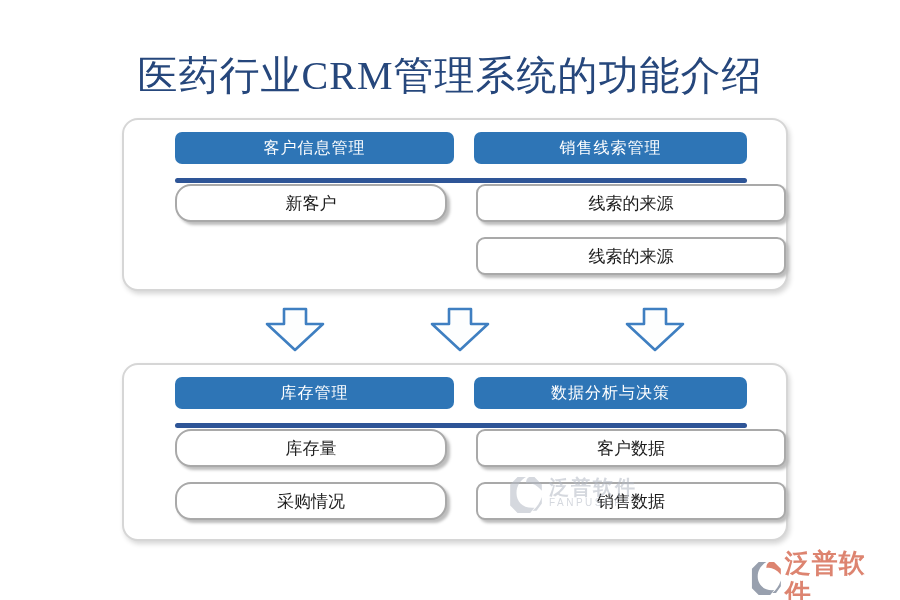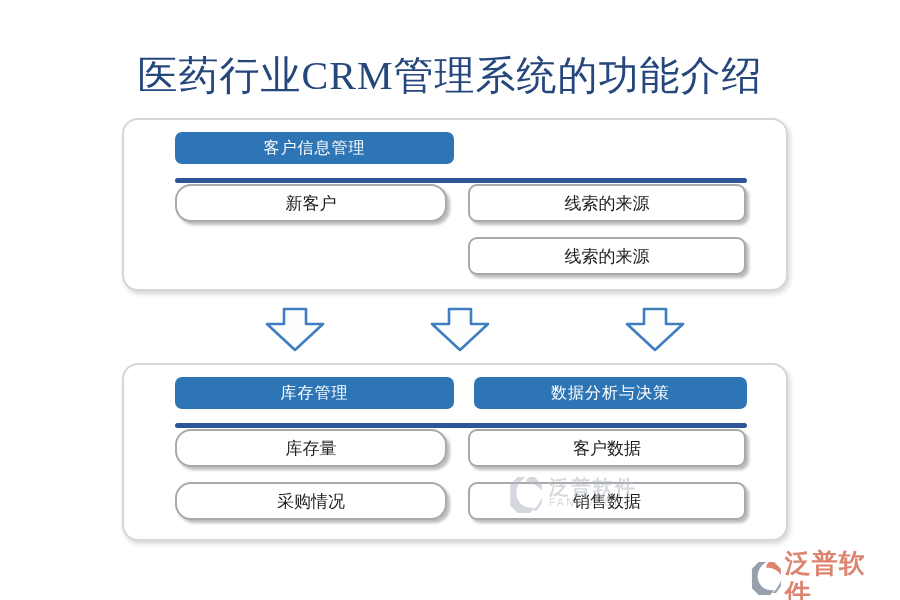--- a/index.html
+++ b/index.html
@@ -65,21 +65,21 @@
     border-radius: 9px;
     box-shadow: 3px 3px 3px #bdbdbd;
     display: flex;
     align-items: center;
     justify-content: center;
     font-family: "Liberation Serif", serif;
     font-size: 17px;
     color: #1c1c1c;
   }
   .item.c1 { left: 51px;  width: 272px; border-radius: 16px; }
-  .item.c2 { left: 344px; width: 278px; font-family: Liberation Serif, serif; }
+  .item.c2 { left: 352px; width: 310px; font-family: Liberation Serif, serif; }
   .item.r1 { top: 64px; }
   .item.r2 { top: 117px; }
   .arrow {
     position: absolute;
     top: 307px;
     width: 62px;
     height: 46px;
   }
   .arrow polygon {
     fill: #fdfefe;
@@ -131,20 +131,21 @@
 </style>
 </head>
 <body>
 
 <div class="stage">
 
   <div class="page-title">医药行业CRM管理系统的功能介绍</div>
 
   <div class="panel panel-top">
     <div class="col-header col-left">客户信息管理</div>
+    <div class="col-header col-right">销售线索管理</div>
     <div class="divider"></div>
     <div class="item c1 r1">新客户</div>
     <div class="item c2 r1">线索的来源</div>
     <div class="item c2 r2">线索的来源</div>
   </div>
 
   <svg class="arrow" style="left:264px" viewBox="0 0 62 46">
     <polygon points="20,2 42,2 42,17 59,17 31,43 3,17 20,17"></polygon>
   </svg>
   <svg class="arrow" style="left:429px" viewBox="0 0 62 46">

